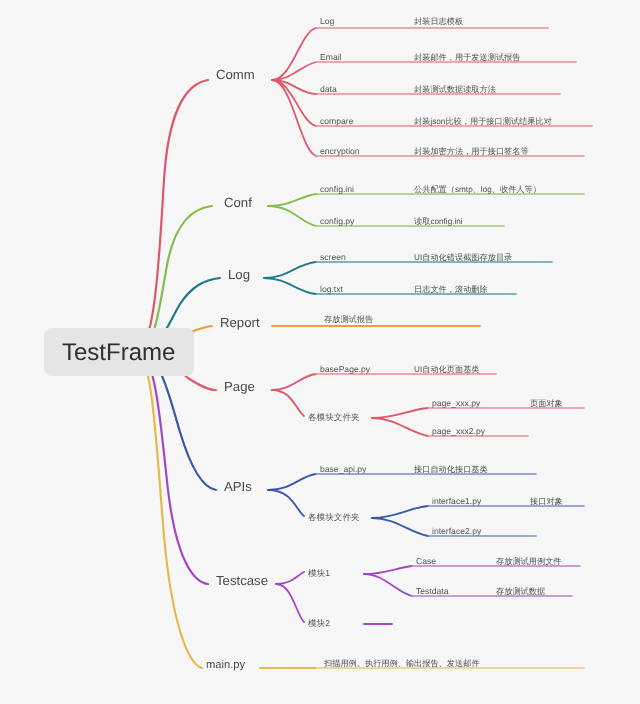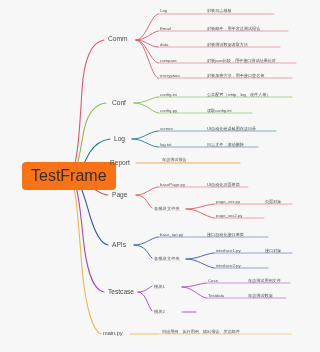--- a/index.html
+++ b/index.html
@@ -15,24 +15,24 @@
 
   .lbl{
     position:absolute;
     white-space:nowrap;
     color:#3a3a3a;
     line-height:1;
     transform:translateY(-50%);
   }
   .root-node{
     position:absolute;
-    background:#f97316;
+    background:#e5e5e5;
     border-radius:4px;
     padding:5px 9px;
-    font-size:16px;
+    font-size:12px;
     color:#2f2f2f;
     transform:translateY(-50%);
     box-shadow:0 0 0 0 rgba(0,0,0,0);
   }
   .lvl1{font-size:6.6px;color:#4a4a4a;}
   .lvl2{font-size:4.3px;color:#555;}
   .lvl3{font-size:4.3px;color:#555;}
   .desc{font-size:4.1px;color:#4d4d4d;}
 </style>
 </head>

